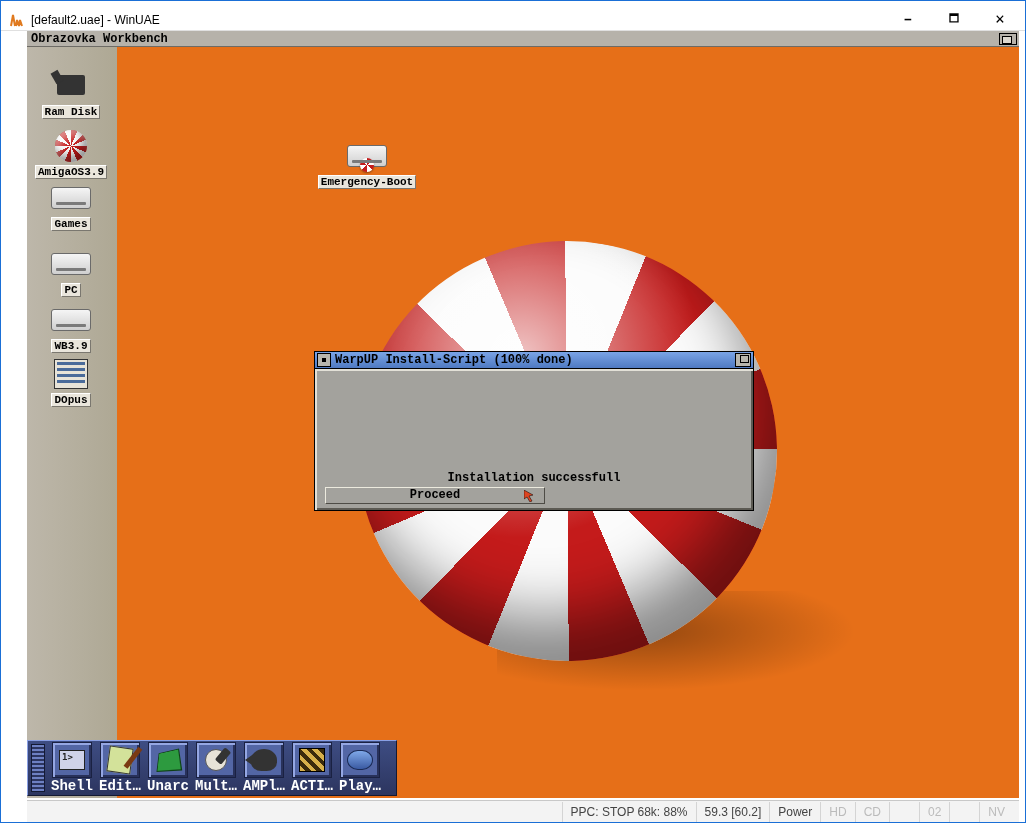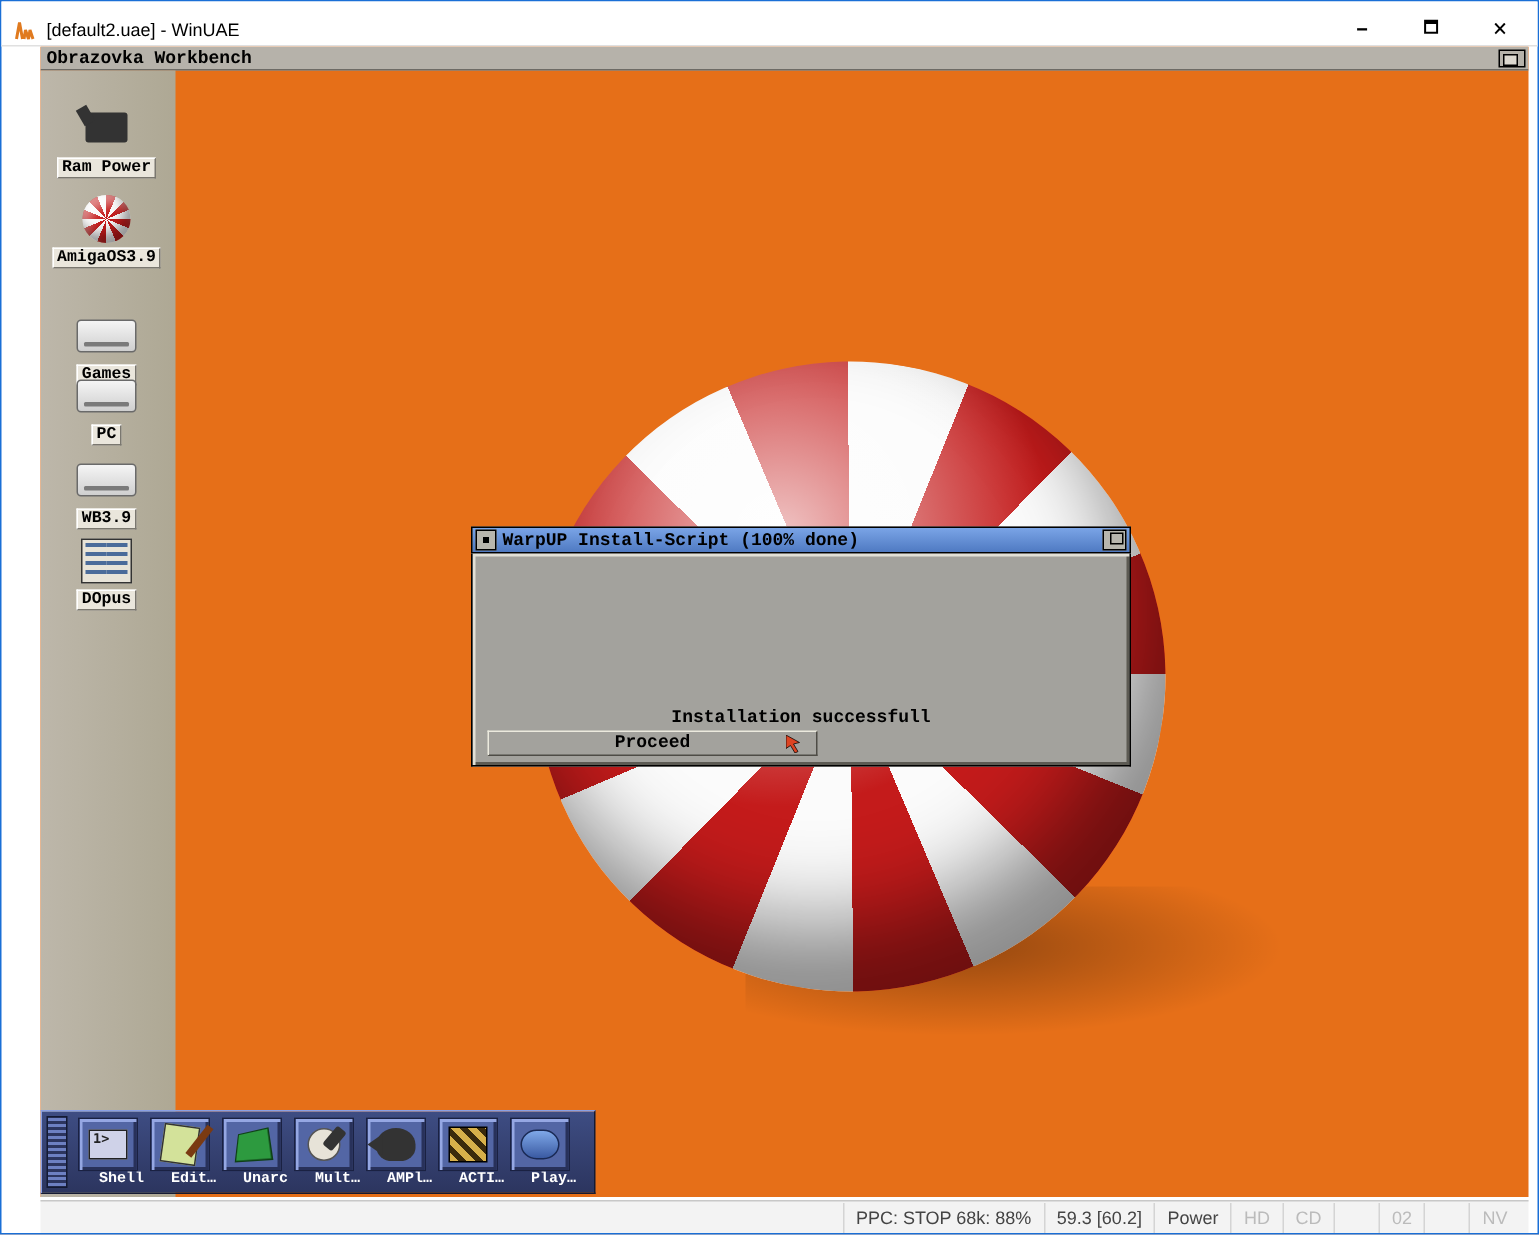--- a/index.html
+++ b/index.html
@@ -200,21 +200,21 @@
     border-top:1px solid #8aa0e4; border-left:1px solid #8aa0e4;
     border-right:1px solid #141a33; border-bottom:1px solid #141a33;
     display:flex; align-items:center; padding:3px 3px;
   }
   .amidock .grip{
     width:14px; height:48px; margin-right:3px;
     background: repeating-linear-gradient(#6d80c2 0 2px, #2c355f 2px 4px);
     border:1px solid #141a33;
   }
   .dock-item{
-    width:48px; text-align:right; color:#fff; font-size:10px;
+    width:48px; text-align:center; color:#fff; font-size:14px;
     font-family:"Courier New",monospace; font-weight:bold;
     cursor:pointer;
   }
   .dock-item .dimg{
     width:40px; height:36px; margin:0 auto 0 auto;
     border:1px solid #1a2142; background:#5366a5;
     display:flex; align-items:center; justify-content:center;
     box-shadow: inset 2px 2px 0 #95a7e3, inset -2px -2px 0 #28315a;
   }
   .dock-item .dlabel{ display:block; white-space:nowrap; overflow:hidden; text-overflow:clip; }
@@ -283,29 +283,29 @@
         <span class="spacer"></span>
         <span class="wb-gadget"></span>
       </div>
 
       <div class="left-dock"></div>
 
       <div class="desk-icon" style="left:4px; top:38px;">
         <div class="ic-img">
             <div class="shape-ram"></div>
           </div>
-        <span class="label">Ram Power</span>
+        <span class="label">Ram Disk</span>
       </div>
       <div class="desk-icon" style="left:4px; top:98px;">
         <div class="ic-img">
             <div class="shape-ball"></div>
           </div>
         <span class="label">AmigaOS3.9</span>
       </div>
-      <div class="desk-icon" style="left:4px; top:176px;">
+      <div class="desk-icon" style="left:4px; top:150px;">
         <div class="ic-img">
             <div class="shape-drive"></div>
           </div>
         <span class="label">Games</span>
       </div>
       <div class="desk-icon" style="left:4px; top:216px;">
         <div class="ic-img">
             <div class="shape-drive"></div>
           </div>
         <span class="label">PC</span>
@@ -316,20 +316,26 @@
           </div>
         <span class="label">WB3.9</span>
       </div>
       <div class="desk-icon" style="left:4px; top:326px;">
         <div class="ic-img">
             <div class="shape-dopus"></div>
           </div>
         <span class="label">DOpus</span>
       </div>
 
+      <div class="desk-icon emergency" style="left:280px; top:108px; width:120px;">
+        <div class="ic-img">
+            <div class="shape-drive"></div>
+          </div>
+        <span class="label">Emergency-Boot</span>
+      </div>
 
       <div class="boing-wrap">
         <div class="boing-shadow"></div>
         <div class="boing"></div>
       </div>
 
       <div class="amiga-dialog">
         <div class="dlg-title">
           <span class="dlg-closebox"></span>
           <span class="dlg-title-text">WarpUP Install-Script (100% done)</span>

